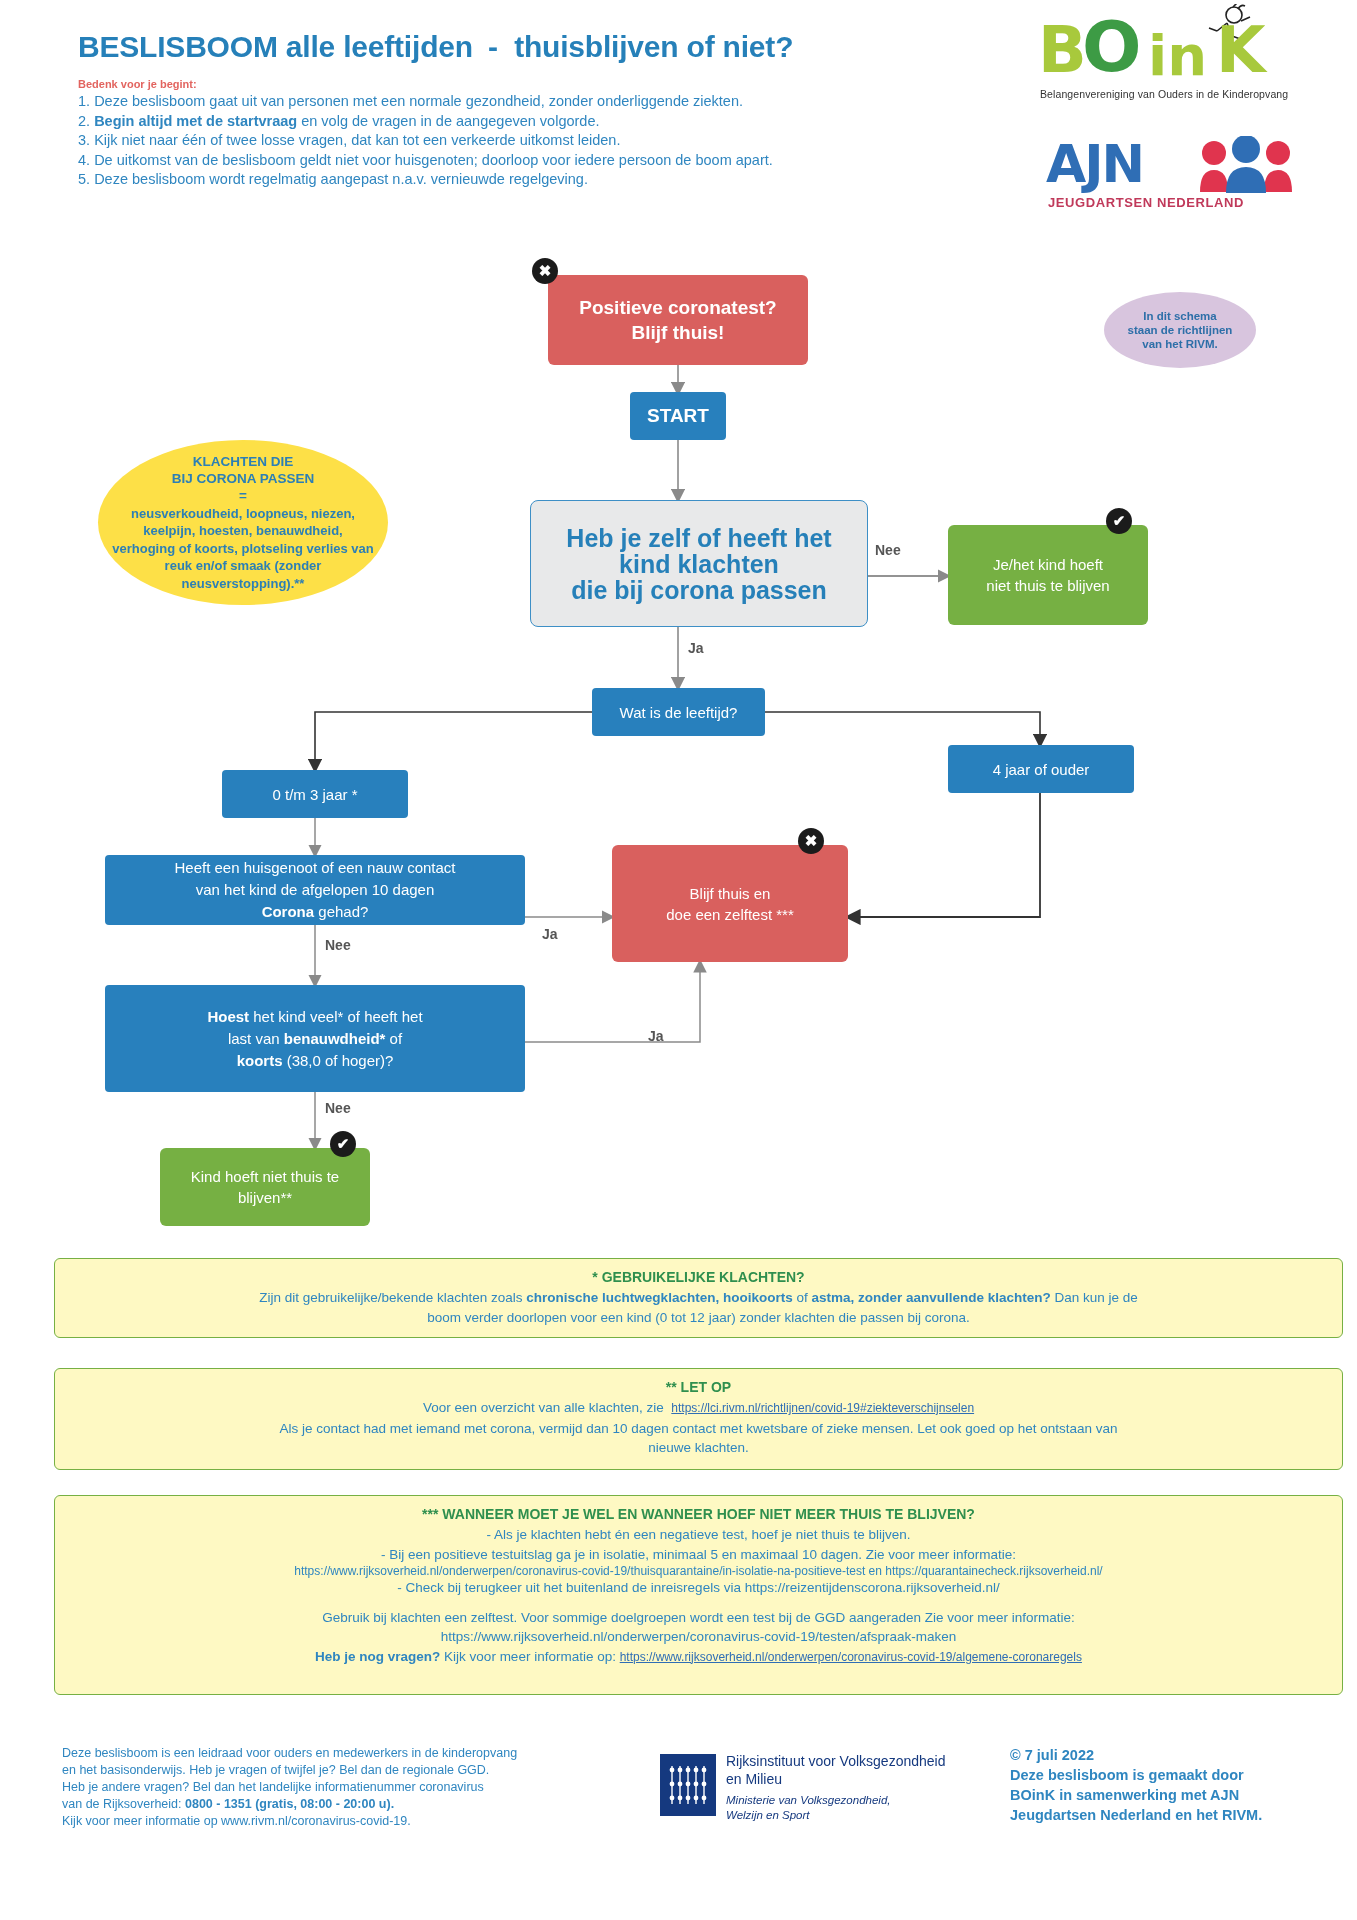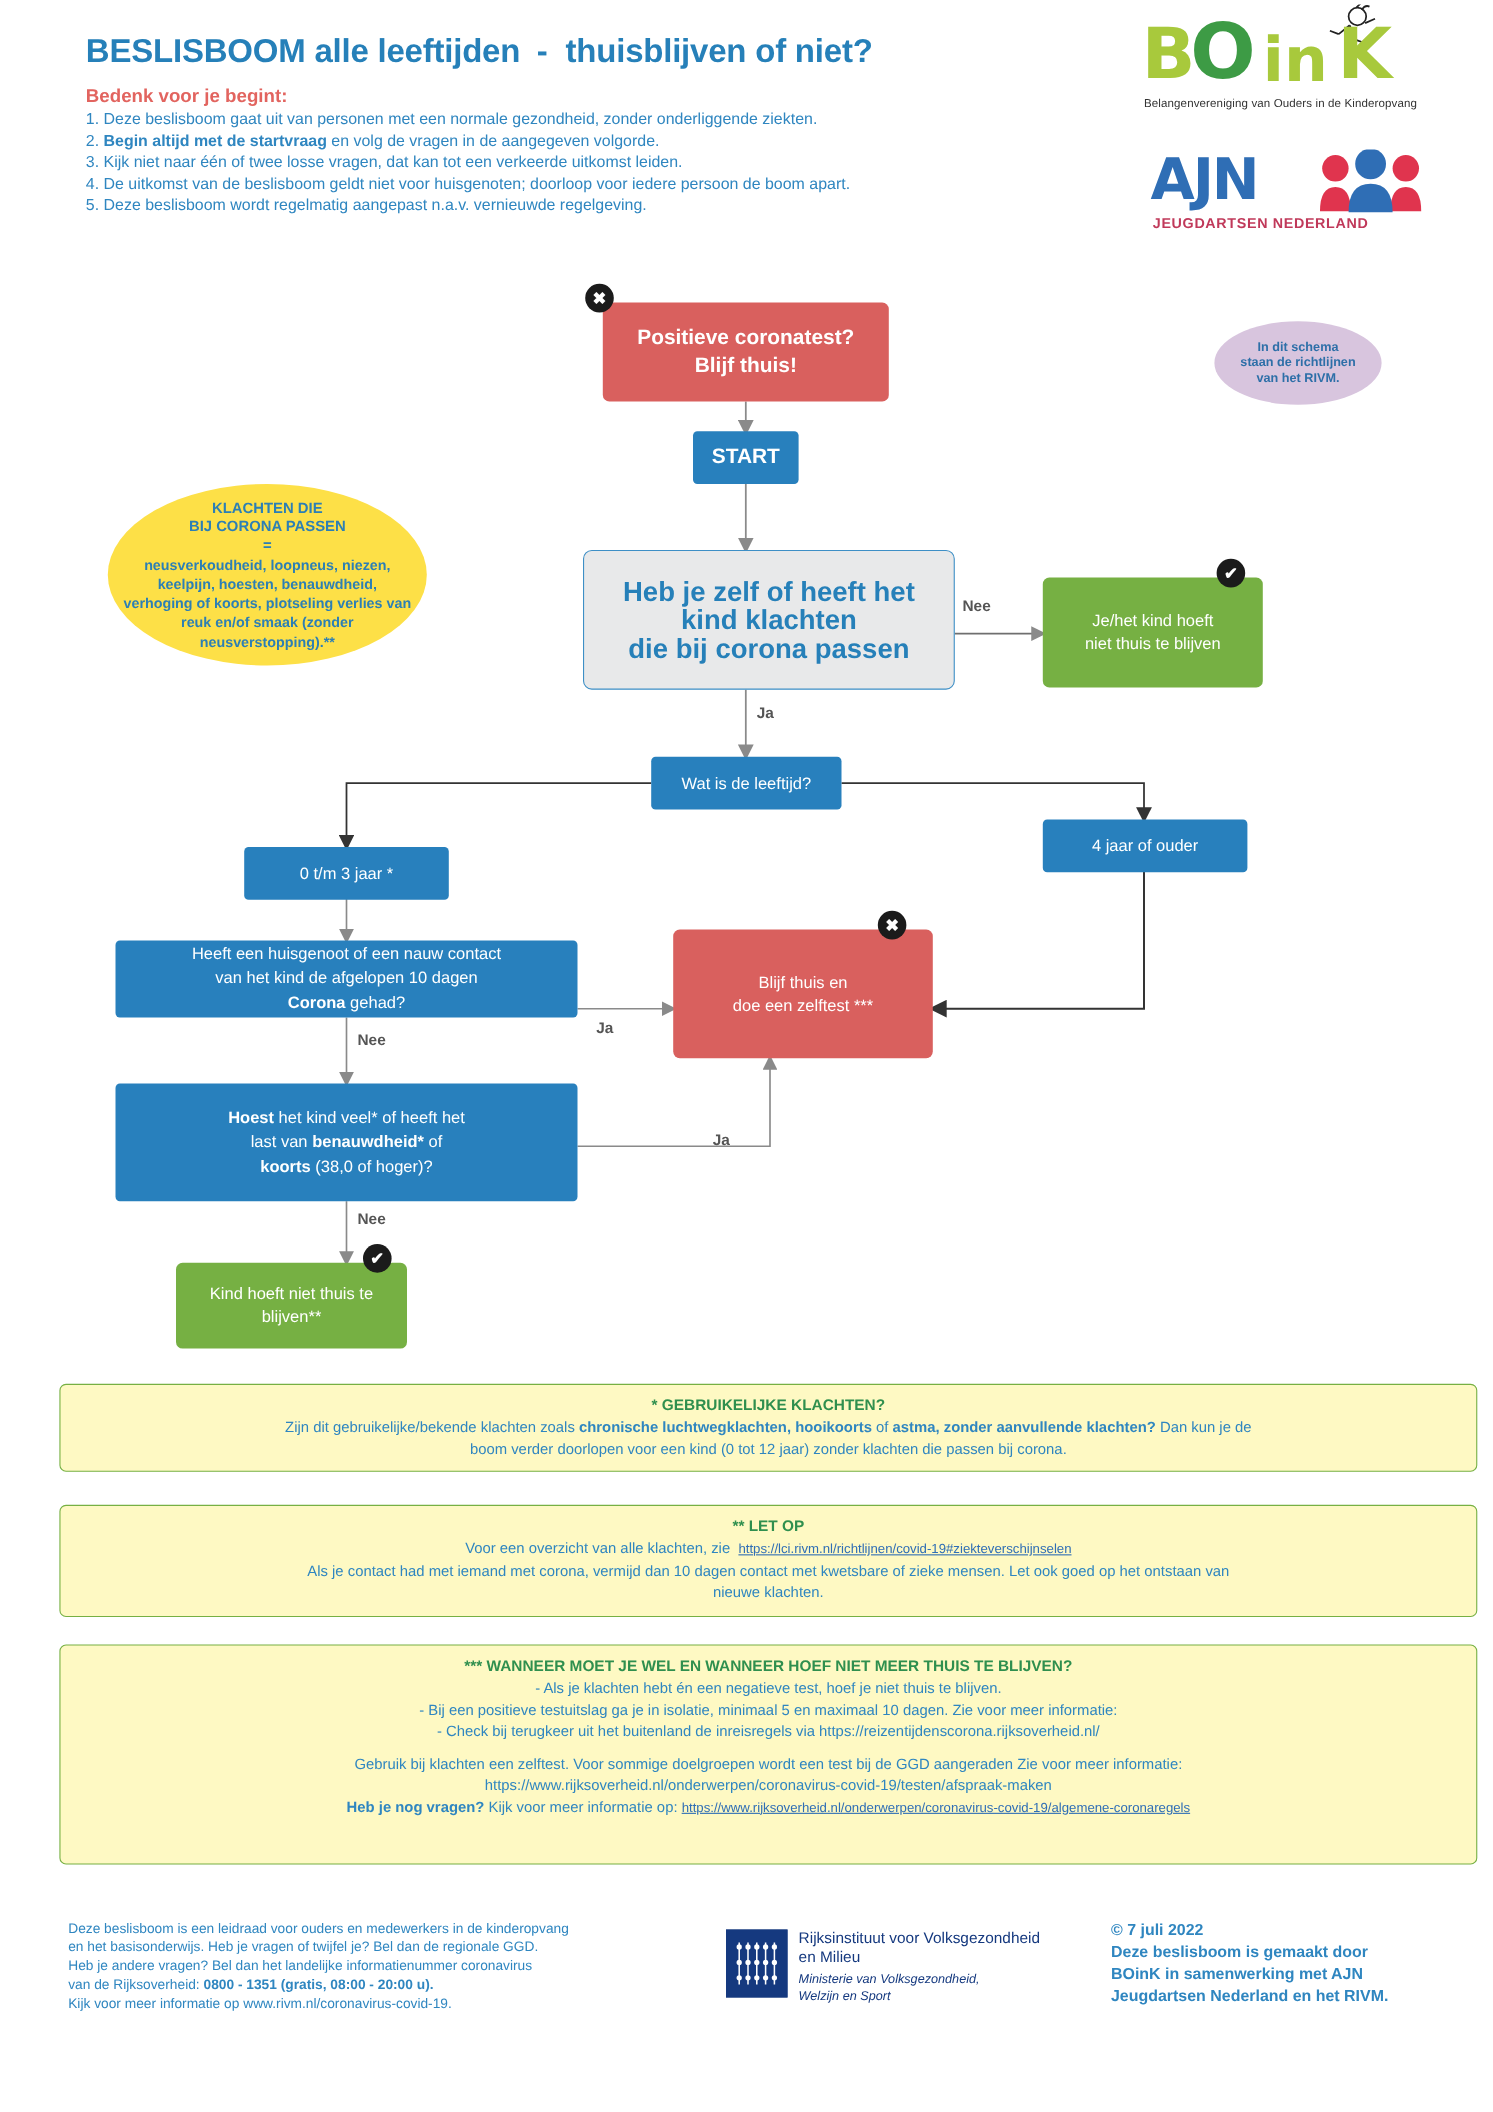--- a/index.html
+++ b/index.html
@@ -16,21 +16,21 @@
   
   .title {
     position:absolute; left:78px; top:30px;
     font-size:30px; font-weight:bold; color:#2680b9;
     letter-spacing:-0.2px; white-space:nowrap;
   }
   .title .sub { font-weight:bold; }
 
   .intro { position:absolute; left:78px; top:78px; width:760px; }
   .intro-head {
-    font-size:17px; font-weight:bold; color:#e2645f; margin-bottom:2px;
+    font-size:11px; font-weight:bold; color:#e2645f; margin-bottom:2px;
   }
   .intro-line {
     font-size:14.5px; color:#2f86c0; line-height:19.6px; white-space:nowrap;
   }
   .intro-line b { font-weight:bold; }
   .intro-line a { color:#2f86c0; text-decoration:underline; }
 
   
   .boink { position:absolute; left:1038px; top:18px; width:255px; height:90px; }
   .boink .letters { position:relative; height:66px; }
@@ -342,20 +342,21 @@
       <span>Voor een overzicht van alle klachten, zie</span>&nbsp;&nbsp;<a class="fn-link" href="#">https://lci.rivm.nl/richtlijnen/covid-19#ziekteverschijnselen</a>
     </div>
     <div class="fn-line">Als je contact had met iemand met corona, vermijd dan 10 dagen contact met kwetsbare of zieke mensen. Let ook goed op het ontstaan van</div>
     <div class="fn-line">nieuwe klachten.</div>
   </div>
 
   <div class="fnbox" style="top:1495px; height:200px;">
     <div class="fn-title">*** WANNEER MOET JE WEL EN WANNEER HOEF NIET MEER THUIS TE BLIJVEN?</div>
     <div class="fn-line">- Als je klachten hebt én een negatieve test, hoef je niet thuis te blijven.</div>
     <div class="fn-line">- Bij een positieve testuitslag ga je in isolatie, minimaal 5 en maximaal 10 dagen. Zie voor meer informatie:</div>
+    <div class="fn-url">https://www.rijksoverheid.nl/onderwerpen/coronavirus-covid-19/thuisquarantaine/in-isolatie-na-positieve-test  en https://quarantainecheck.rijksoverheid.nl/</div>
     <div class="fn-line">- Check bij terugkeer uit het buitenland de inreisregels via https://reizentijdenscorona.rijksoverheid.nl/</div>
     <div class="gap"></div>
     <div class="fn-line">Gebruik bij klachten een zelftest. Voor sommige doelgroepen wordt een test bij de GGD aangeraden Zie voor meer informatie:</div>
     <div class="fn-line">https://www.rijksoverheid.nl/onderwerpen/coronavirus-covid-19/testen/afspraak-maken</div>
     <div class="fn-line">
       <b>Heb je nog vragen?</b><span> Kijk voor meer informatie op: </span><a class="fn-link" href="#">https://www.rijksoverheid.nl/onderwerpen/coronavirus-covid-19/algemene-coronaregels</a>
     </div>
   </div>
 
   <div class="footer-left">

